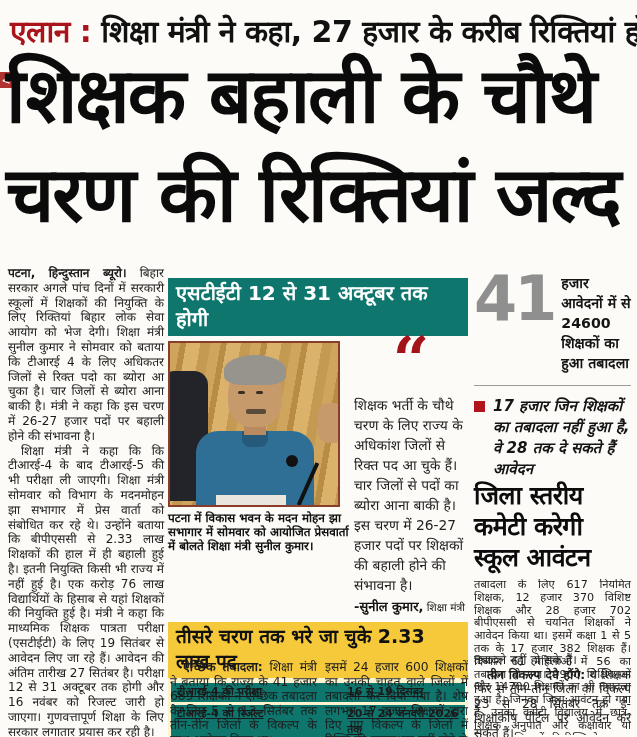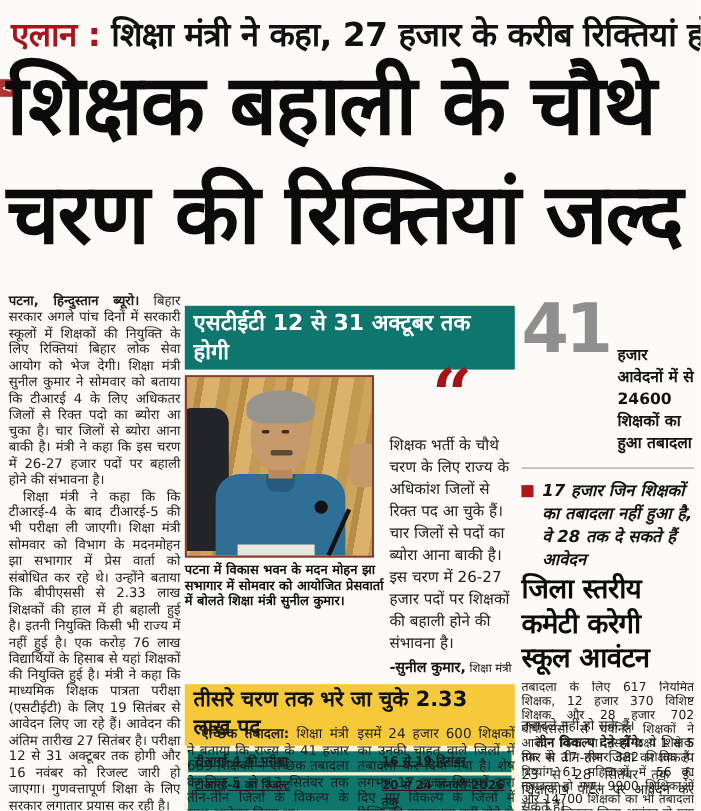--- a/index.html
+++ b/index.html
@@ -70,21 +70,21 @@
     padding:2px 8px 4px; margin-top:7px; line-height:25px; }
   .stat-table { background:#fdf3cf; padding:2px 3px 5px; }
   .trow { display:flex; background:#0f766e; margin-top:3px; padding:1px 6px 2px;
     font-size:11px; font-weight:700; line-height:16px; color:#1a1a1a;text-decoration:underline; }
   .trow .lab { flex:1; padding-right:4px; }
   .trow .val { width:112px; flex:0 0 112px; }
   
   .col-right { position:absolute; left:474px; top:268px; width:157px; }
   .stat { display:flex; }
   .stat-num { font-size:62px; line-height:62px; font-weight:800; color:#8f8f8f; letter-spacing:-3px; }
-  .stat-text { font-size:14.2px; line-height:20px; font-weight:700; padding-left:7px; padding-top:5px;margin-top:40px; }
+  .stat-text { font-size:14.2px; line-height:20px; font-weight:700; padding-left:7px; padding-top:5px; }
   .divider { border:none; border-top:1px solid #9b9b9b; margin:12px 0 10px; }
   .bullet { display:flex;font-style:italic; }
   .bullet .sq { width:11px; height:11px; flex:0 0 11px; background:#b11419; margin-top:5px; }
   .bullet-text { font-size:15px; line-height:21px; font-weight:700; padding-left:8px; }
   .sub-head { font-size:25px; line-height:31px; font-weight:900; color:#0c0c0c; letter-spacing:-0.5px; }
   .sub-body { font-size:11.2px; line-height:12.8px; text-align:justify; color:#1c1c1c;
     margin-top:6px; height:156px; overflow:hidden; }
   
   .bot { position:absolute; font-size:12.3px; line-height:14.6px; text-align:justify; color:#1c1c1c; }
   .bot .lead { font-weight:800; }

